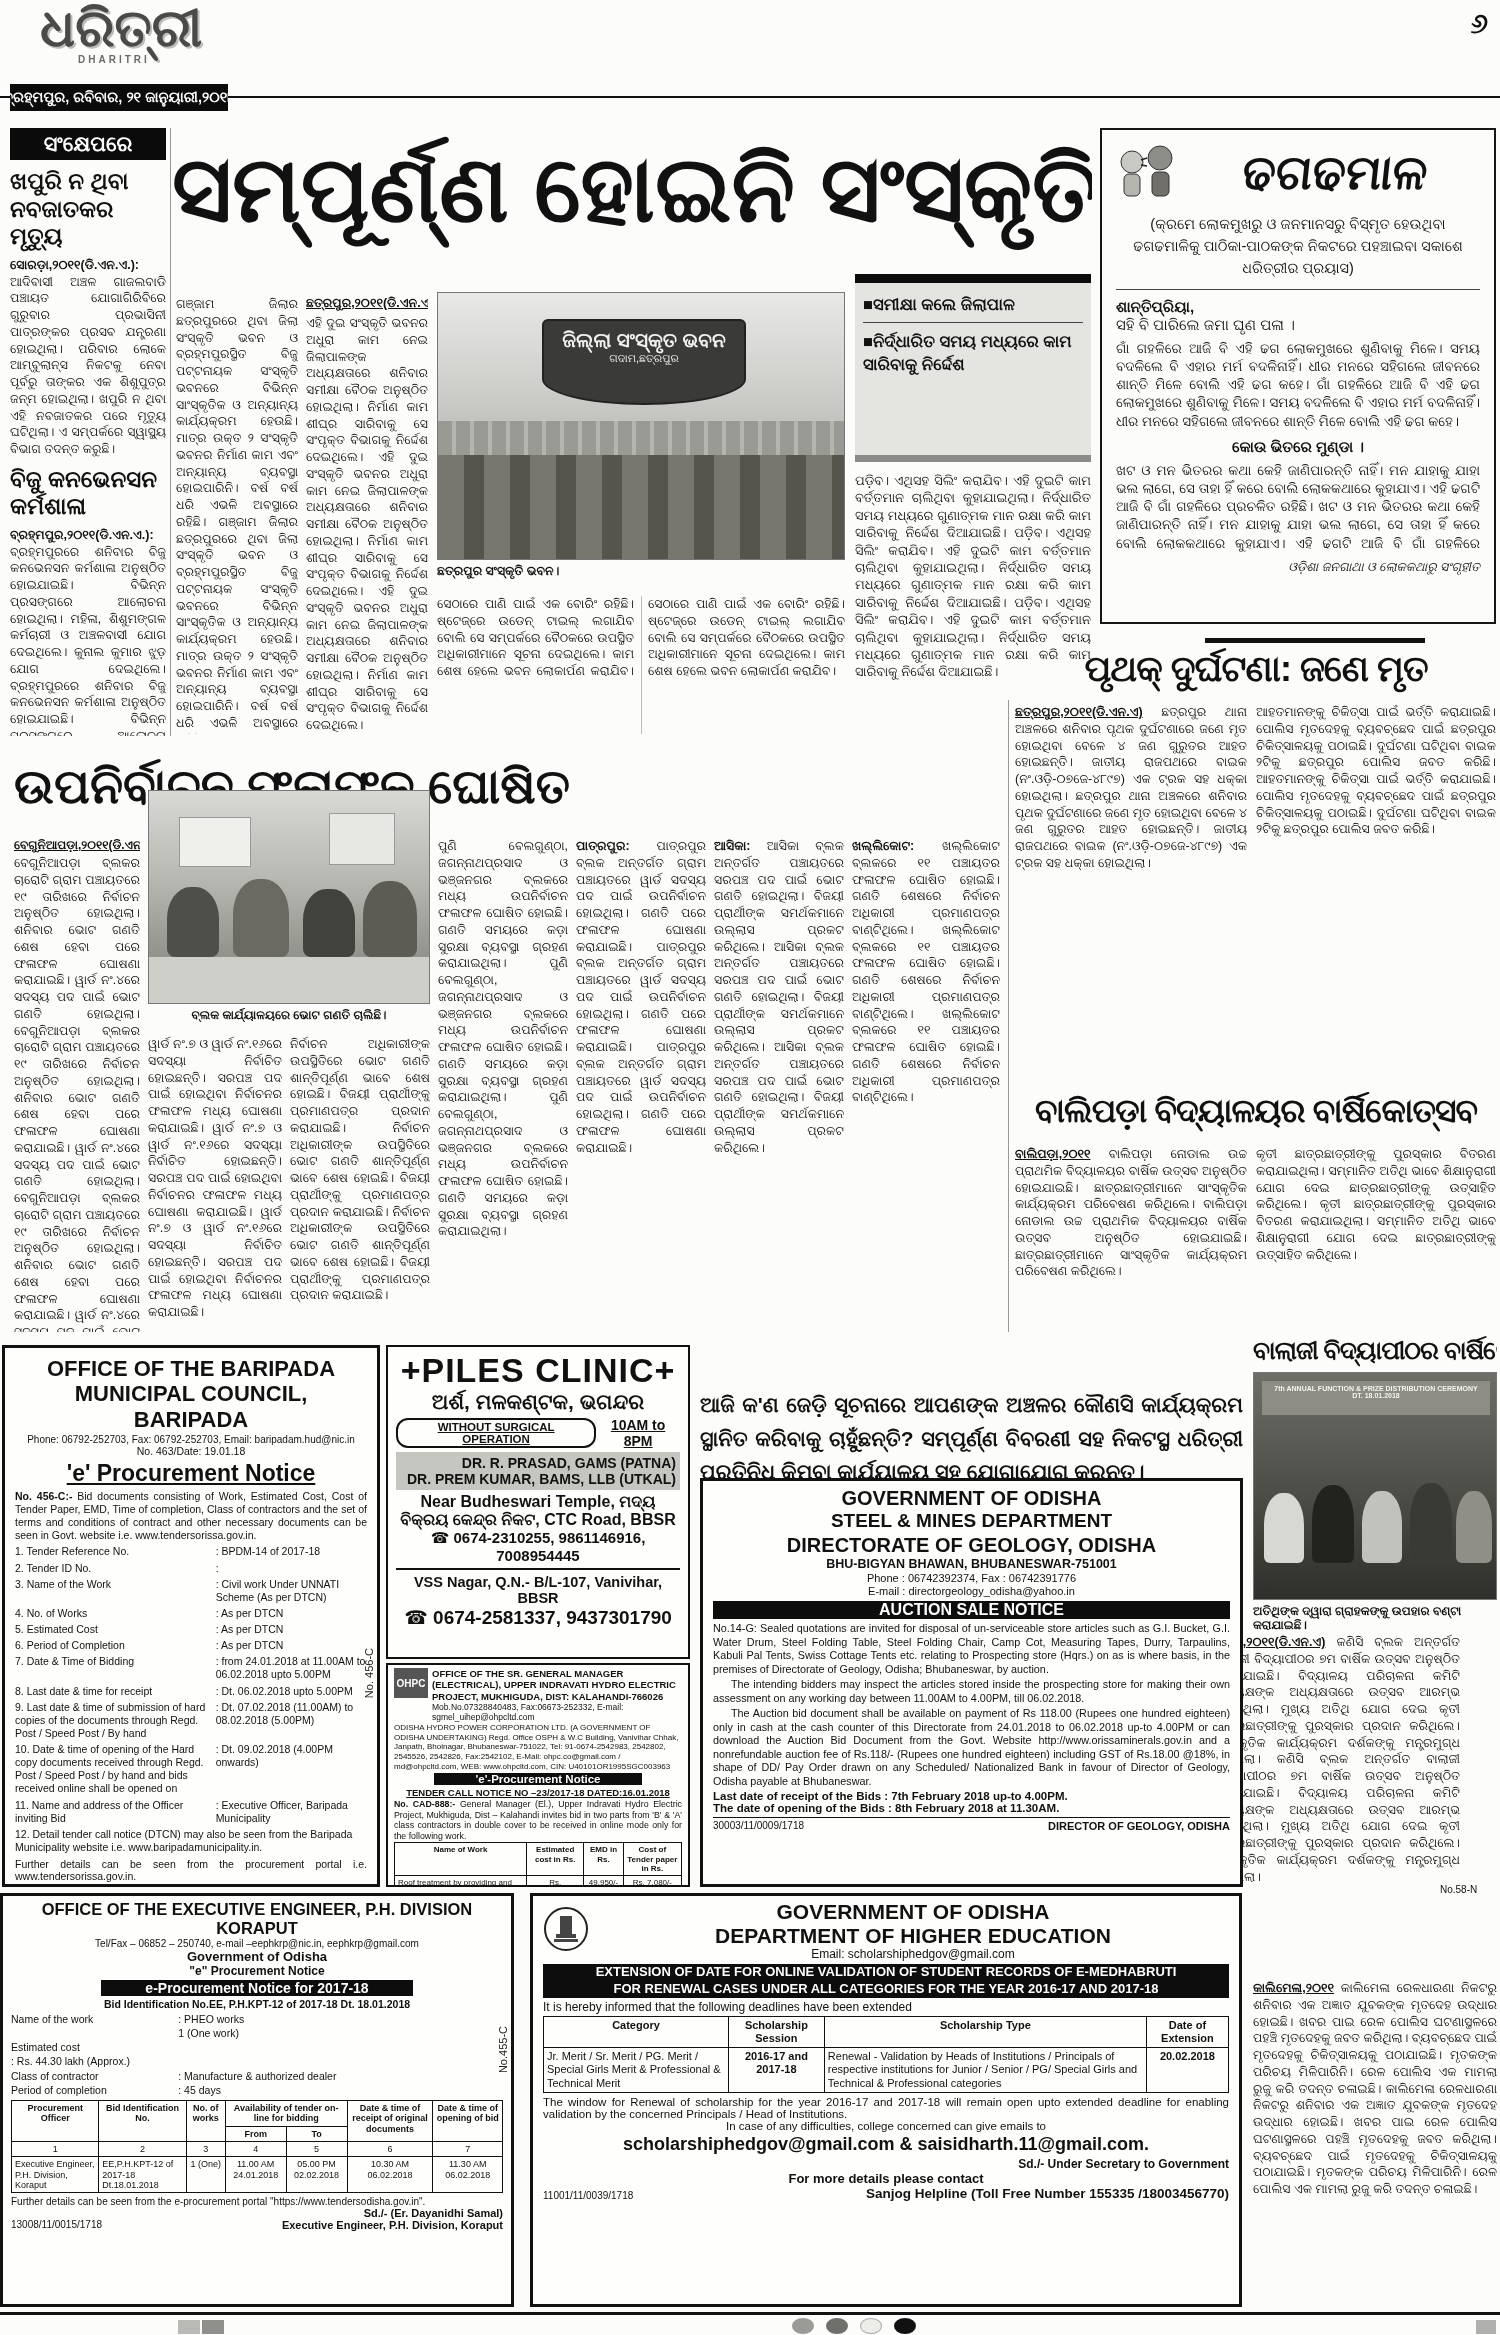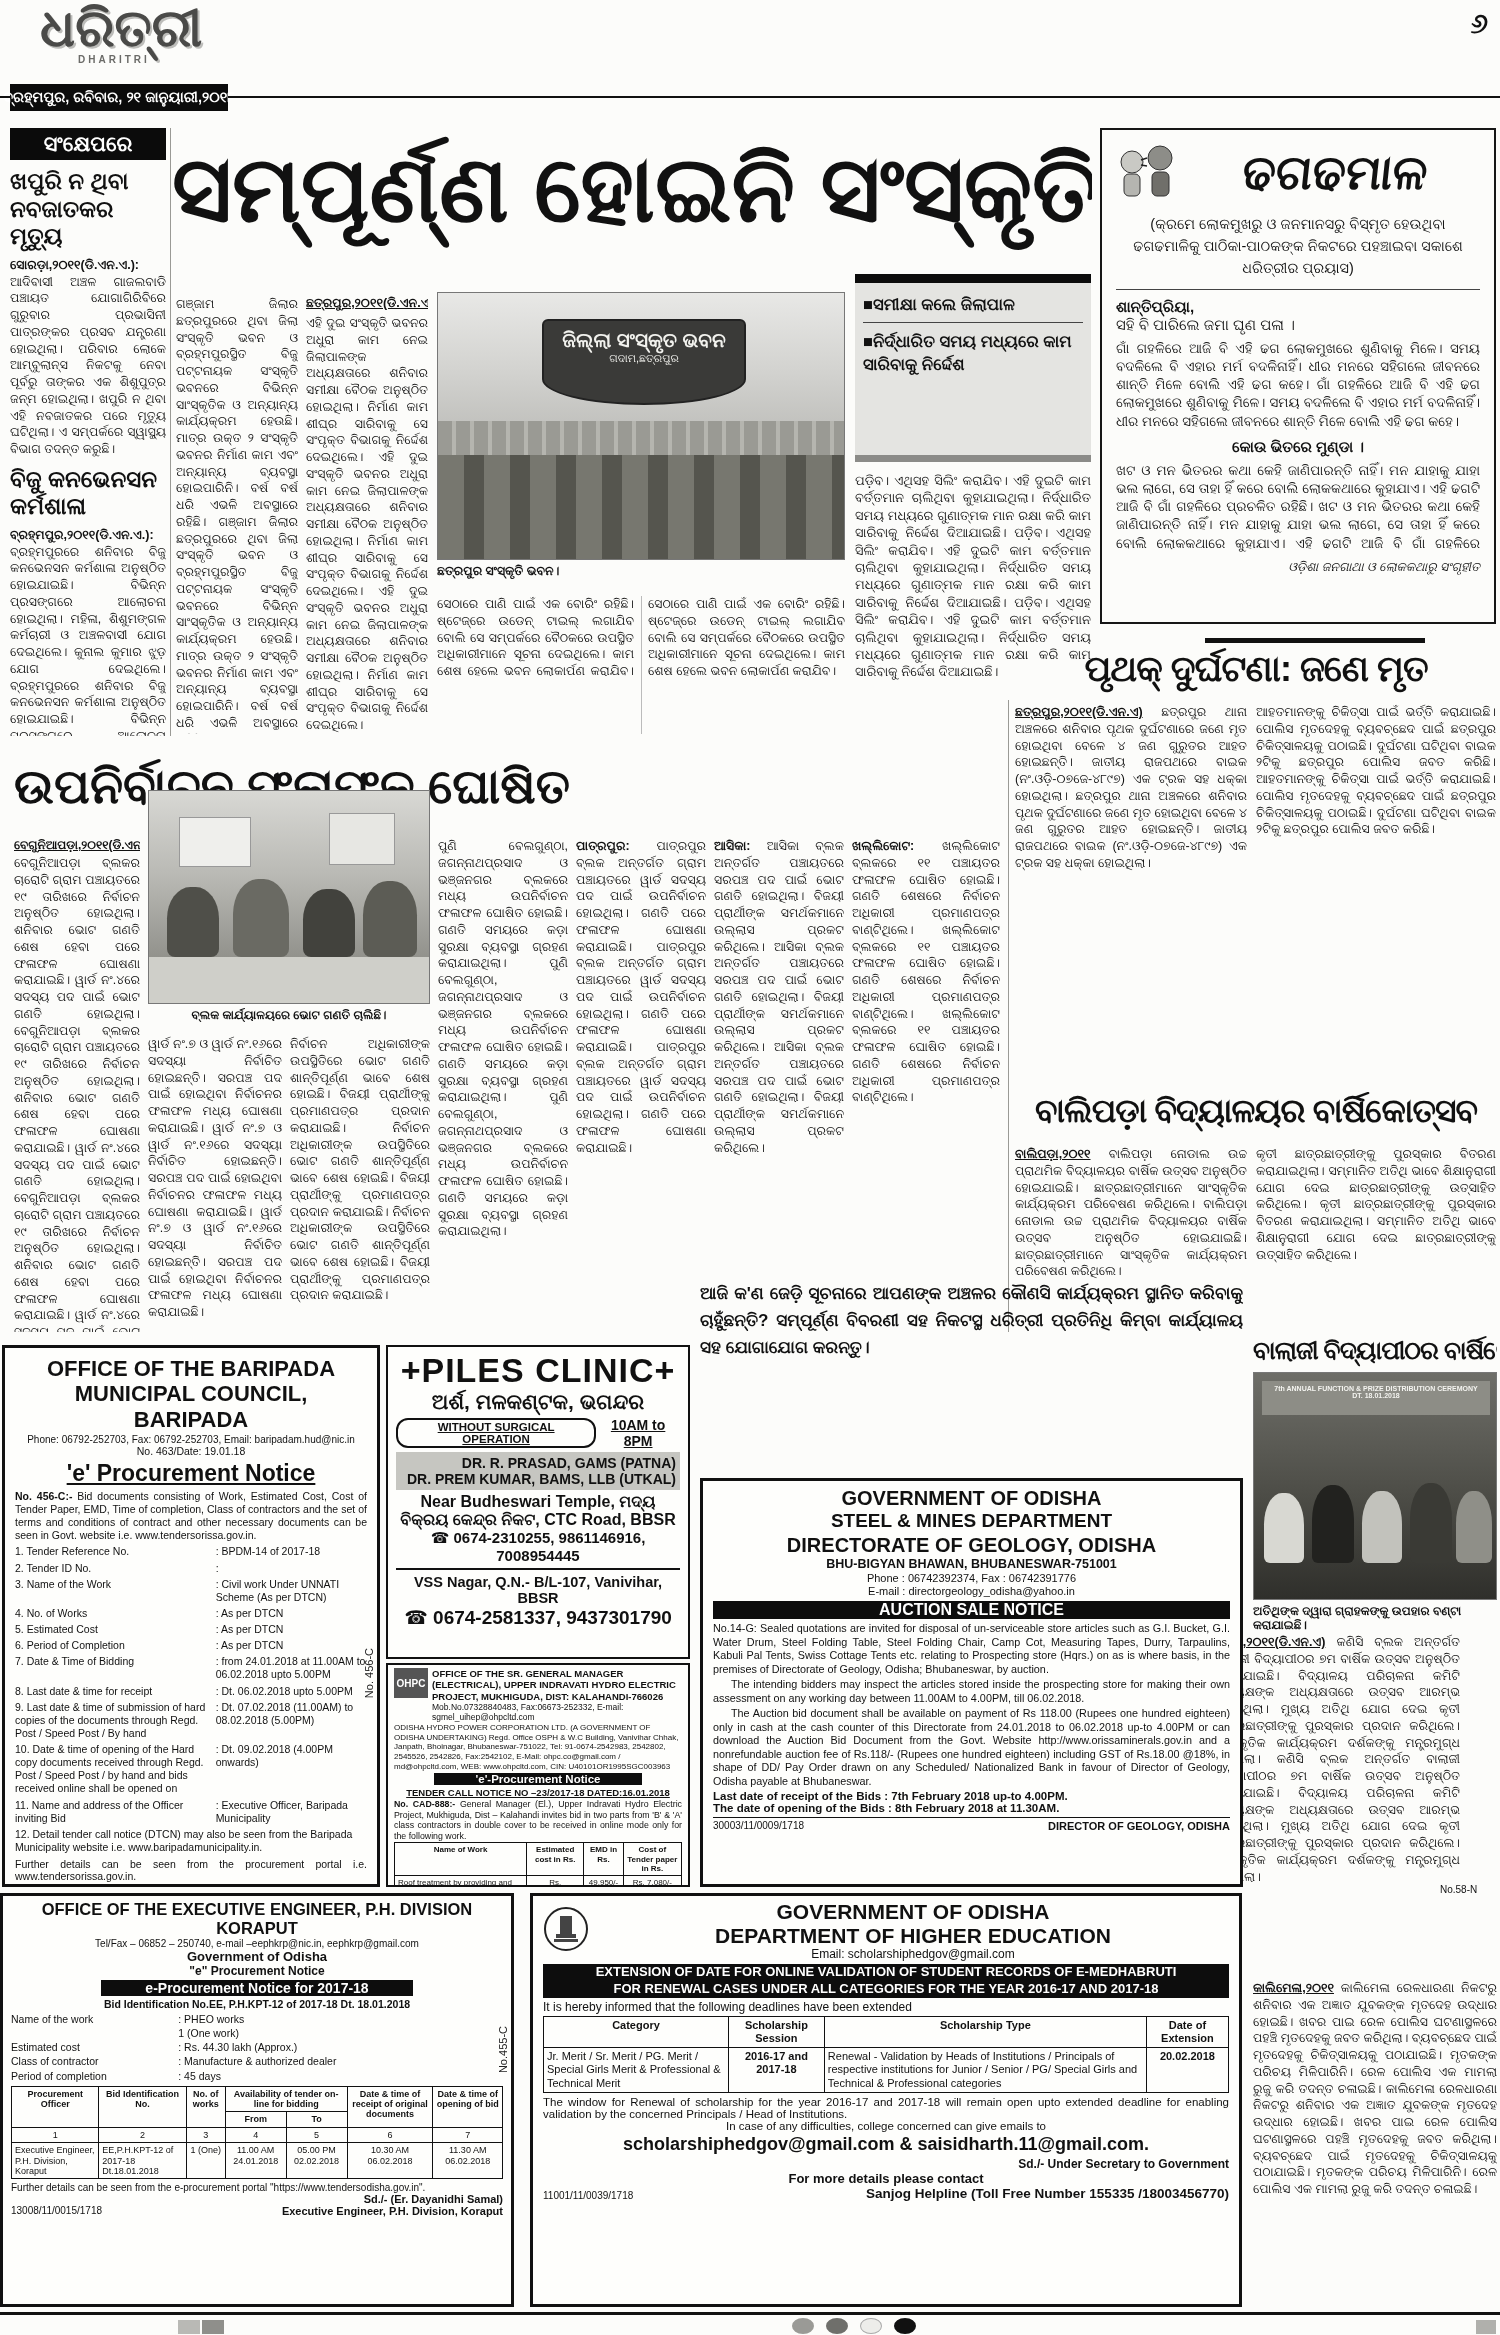--- a/index.html
+++ b/index.html
@@ -272,21 +272,21 @@
         <td>Roof treatment by providing and laying plastic felt over roof slabs and chajas including grading concrete of residential buildings of Power House Colony at Sector – I, II and III of UIHEP, Mukhiguda.</td>
         <td class="tc">Rs. 49,94,972/-</td>
         <td class="tc">49,950/-</td>
         <td class="tc">Rs. 7,080/- (Rs. 6,000/- + GST 18%)</td>
       </tr>
     </tbody>
       </table>
 
   </div>
 
-  <div class="abs" style="left:700px;top:1280px;width:543px;height:138px;font-size:17px;font-weight:bold;line-height:1.6;text-align:justify;overflow:hidden;">ଆଜି କ'ଣ ଜେଡ଼ି ସୂଚନାରେ ଆପଣଙ୍କ ଅଞ୍ଚଳର କୌଣସି କାର୍ଯ୍ୟକ୍ରମ ସ୍ଥାନିତ କରିବାକୁ ଚାହୁଁଛନ୍ତି? ସମ୍ପୂର୍ଣ୍ଣ ବିବରଣୀ ସହ ନିକଟସ୍ଥ ଧରିତ୍ରୀ ପ୍ରତିନିଧି କିମ୍ବା କାର୍ଯ୍ୟାଳୟ ସହ ଯୋଗାଯୋଗ କରନ୍ତୁ।</div>
+  <div class="abs" style="left:700px;top:1388px;width:543px;height:138px;font-size:21px;font-weight:bold;line-height:1.6;text-align:justify;overflow:hidden;">ଆଜି କ'ଣ ଜେଡ଼ି ସୂଚନାରେ ଆପଣଙ୍କ ଅଞ୍ଚଳର କୌଣସି କାର୍ଯ୍ୟକ୍ରମ ସ୍ଥାନିତ କରିବାକୁ ଚାହୁଁଛନ୍ତି? ସମ୍ପୂର୍ଣ୍ଣ ବିବରଣୀ ସହ ନିକଟସ୍ଥ ଧରିତ୍ରୀ ପ୍ରତିନିଧି କିମ୍ବା କାର୍ଯ୍ୟାଳୟ ସହ ଯୋଗାଯୋଗ କରନ୍ତୁ।</div>
 
   <div class="abs adbox" style="left:700px;top:1478px;width:543px;height:409px;padding:5px 10px;">
     <div style="text-align:center;line-height:1.2;">
       <div style="font-size:20px;font-weight:900;">GOVERNMENT OF ODISHA</div>
       <div style="font-size:19px;font-weight:900;">STEEL &amp; MINES DEPARTMENT</div>
       <div style="font-size:20px;font-weight:900;">DIRECTORATE OF GEOLOGY, ODISHA</div>
       <div style="font-size:12.5px;font-weight:bold;">BHU-BIGYAN BHAWAN, BHUBANESWAR-751001</div>
       <div style="font-size:11px;">Phone : 06742392374, Fax : 06742391776</div>
       <div style="font-size:11px;">E-mail : directorgeology_odisha@yahoo.in</div>
     </div>
@@ -311,21 +311,21 @@
     <div style="font-size:10.5px;font-weight:bold;text-align:center;">Bid Identification No.EE, P.H.KPT-12 of 2017-18 Dt. 18.01.2018</div>
     <div style="font-size:10.5px;line-height:1.35;margin-top:2px;">
       <div style="display:flex;">
           <span style="width:34%;">Name of the work</span>
           <span>: PHEO works</span>
         </div>
       <div style="display:flex;">
           <span style="width:34%;"></span>
           <span>  1 (One work)</span>
         </div>
-      <div style="display:flex;">
+      <div style="display:flex;flex-direction:column;">
           <span style="width:34%;">Estimated cost</span>
           <span>: Rs. 44.30 lakh (Approx.)</span>
         </div>
       <div style="display:flex;">
           <span style="width:34%;">Class of contractor</span>
           <span>: Manufacture &amp; authorized dealer</span>
         </div>
       <div style="display:flex;">
           <span style="width:34%;">Period of completion</span>
           <span>: 45 days</span>

